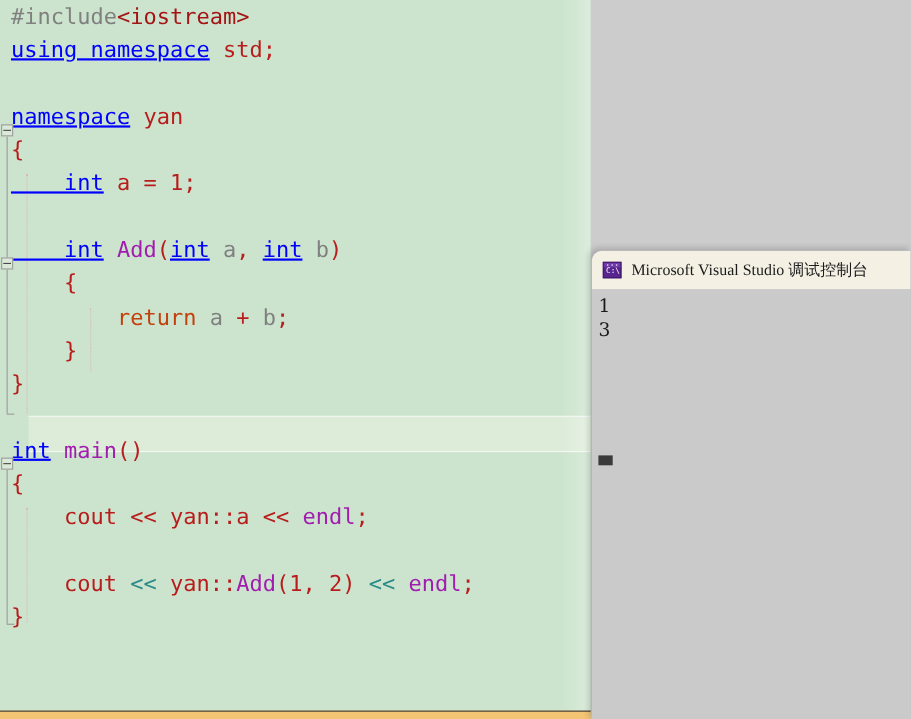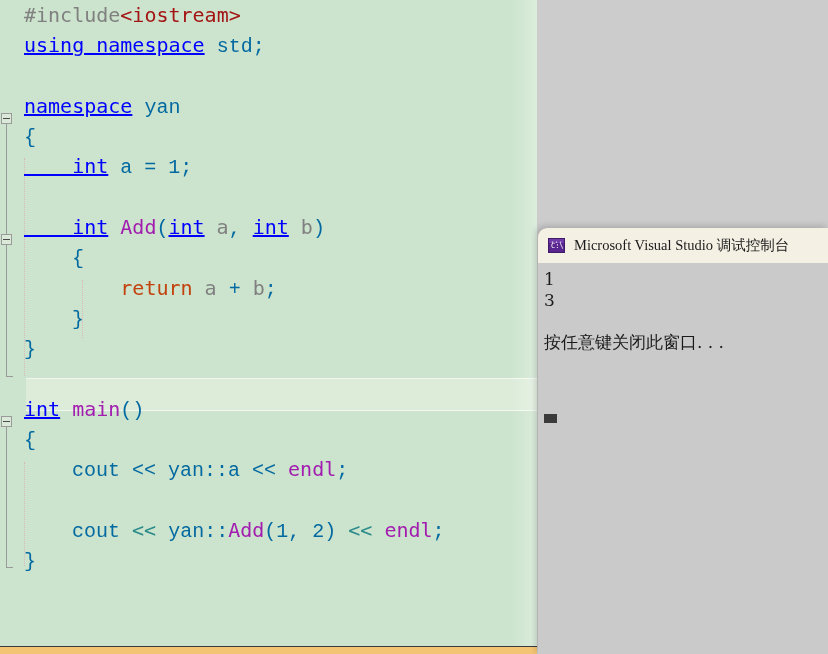--- a/index.html
+++ b/index.html
@@ -68,30 +68,30 @@
     width: 537px;
     font-family: "DejaVu Sans Mono", monospace;
     font-size: 20px;
     line-height: 30.3px;
     white-space: pre;
     color: #1a1a1a;
   }
   .line {
     position: relative;
     height: 30.3px;
-    padding-left: 24px;
+    padding-left: 10px;
     box-sizing: border-box;
   }
   .line .txt { position: relative; z-index: 3; }
 
   
   .t-pp      { color: #808080; }            
   .t-hdr     { color: #a31515; }            
   .t-kw      { color: #0000ff; text-decoration: underline; }            
-  .t-plain   { color: #0369a1; font-family: Liberation Mono, monospace; }            
+  .t-plain   { color: #b91c1c; }            
   .t-fn      { color: #a21caf; }            
   .t-param   { color: #808080; }            
   .t-ctrl    { color: #c2410c; }            
   .t-op      { color: #2b8a8a; }
 
   
   .fold {
     position: absolute;
     left: 1px;
     width: 11px; height: 11px;
@@ -254,19 +254,18 @@
         <div class="prompt">C:\</div>
       </div>
       <div id="console-title-text">Microsoft Visual Studio 调试控制台</div>
     </div>
 
     <div id="console-body">
       <div id="console-output">
           <div class="con-line">1</div>
           <div class="con-line">3</div>
           <div class="con-line con-blank">&nbsp;</div>
-          <div class="con-line">按任意键关闭此窗口. . .</div>
         </div>
       <div id="console-cursor"></div>
     </div>
   </div>
 
 </div>
 
 </body></html>

